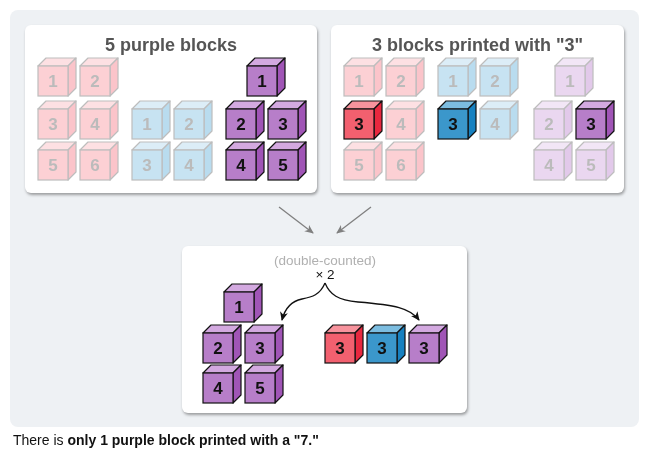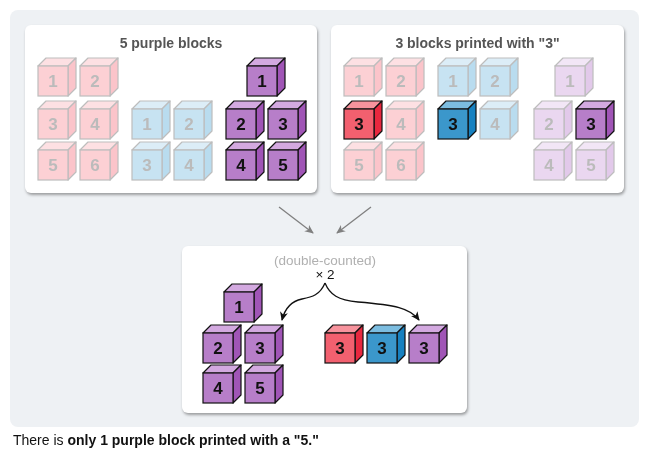--- a/index.html
+++ b/index.html
@@ -3,21 +3,21 @@
   <meta charset="utf-8">
   <style>
     html, body { margin: 0; padding: 0; background: #ffffff; }
     body { width: 649px; height: 461px; position: relative; overflow: hidden;
            font-family: "Liberation Sans", sans-serif; }
     #outer { position: absolute; left: 10px; top: 10px; width: 629px; height: 417px;
              background: #eef1f4; border-radius: 8px; }
     .card { position: absolute; background: #ffffff; border-radius: 6px;
             box-shadow: 1px 2px 3px rgba(0,0,0,0.35); }
     .card-title { position: absolute; left: 0; right: 0; top: 10px; text-align: center;
-                  font-size: 14px; font-weight: bold; color: #555555; }
+                  font-size: 18px; font-weight: bold; color: #555555; }
     #diagram { position: absolute; left: 0; top: 0; }
     .cube-num { font-family: "Liberation Sans", sans-serif; font-weight: bold; font-size: 17px; }
     #note { position: absolute; left: 13px; top: 432px; font-size: 14px; color: #111111; }
     #note b { font-weight: bold; }
     .dc-label { font-size: 13.5px; fill: #b0b0b0; }
     .x2-label { font-size: 13.5px; fill: #111111; }
   </style>
 </head>
 <body>
 
@@ -277,13 +277,13 @@
   <line x1="279" y1="207" x2="313" y2="233" stroke="#808080" stroke-width="1.3" marker-end="url(#arrow-gray)"></line>
   <line x1="371" y1="207" x2="337" y2="233" stroke="#808080" stroke-width="1.3" marker-end="url(#arrow-gray)"></line>
 
   <text class="dc-label" x="325" y="265" text-anchor="middle">(double-counted)</text>
   <text class="x2-label" x="325" y="279" text-anchor="middle">× 2</text>
 
   <path d="M325,283 C320,295 312,297 302,299 C292,301 285,308 282,320" fill="none" stroke="#111111" stroke-width="1.3" marker-end="url(#arrow-black)"></path>
   <path d="M325,283 C330,295 338,300 358,302 C395,305 410,308 419,320" fill="none" stroke="#111111" stroke-width="1.3" marker-end="url(#arrow-black)"></path>
 </svg>
 
-<div id="note"><span>There is </span><b>only 1 purple block printed with a "5."</b></div>
+<div id="note"><span>There is </span><b>only 1 purple block printed with a "7."</b></div>
 
 </body></html>

